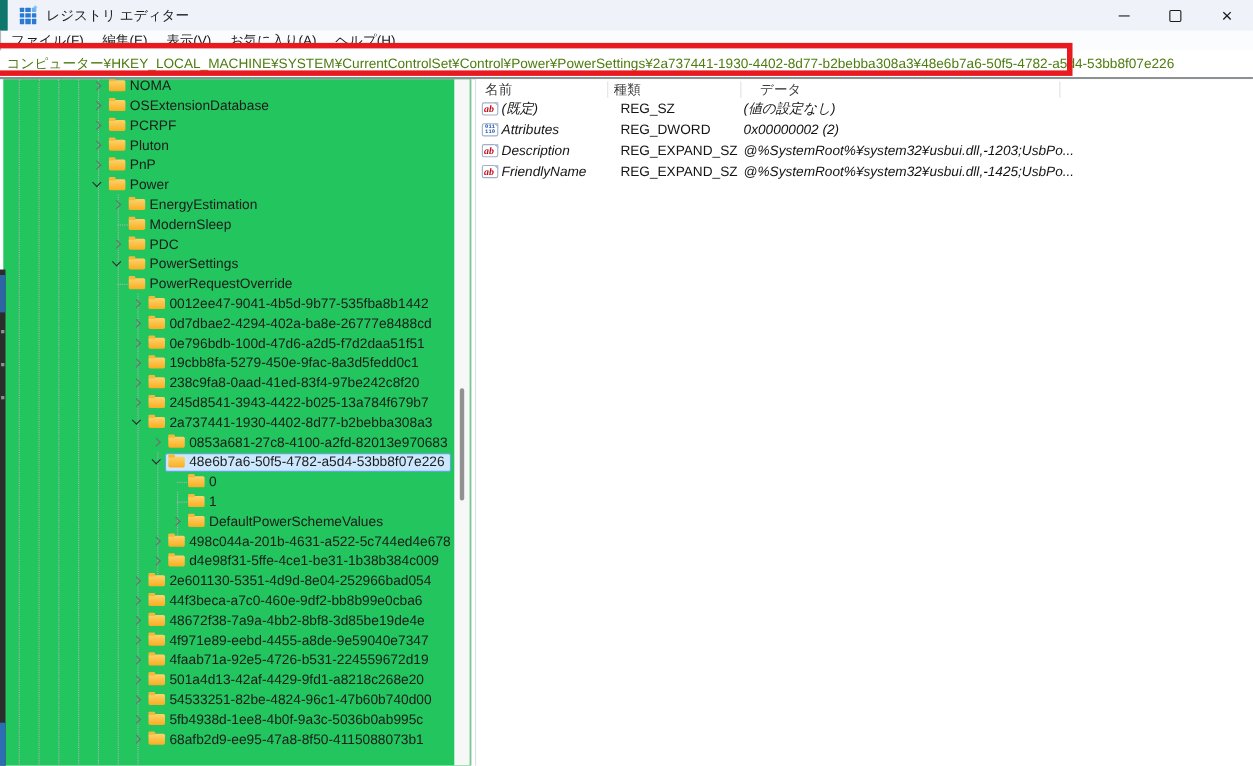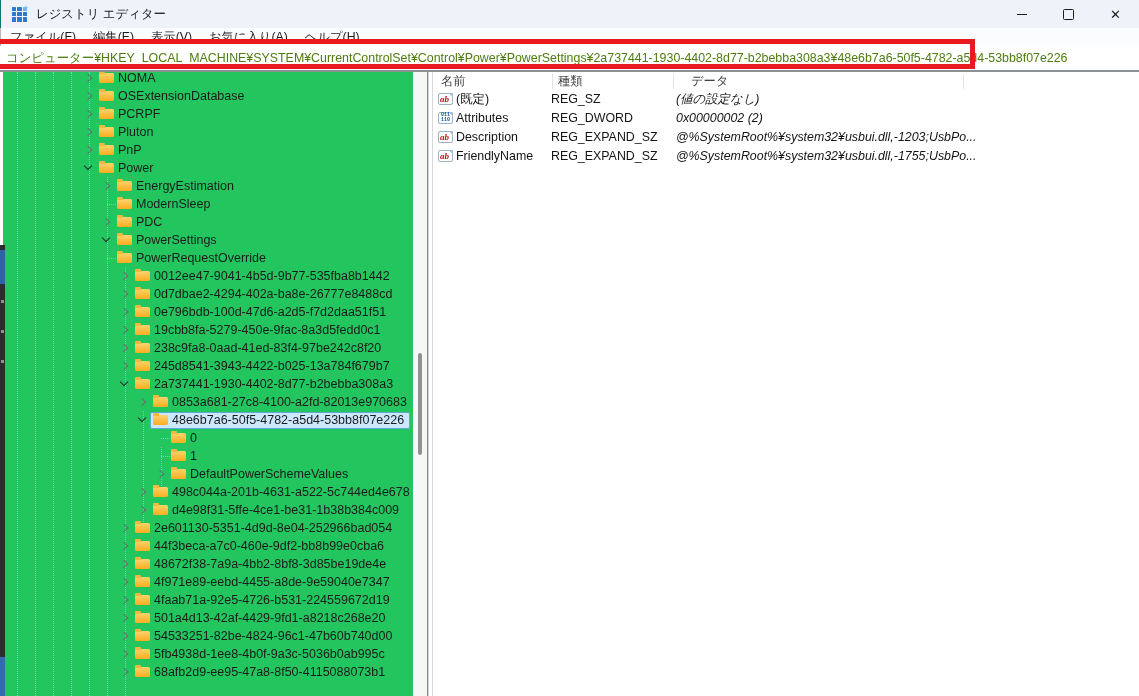--- a/index.html
+++ b/index.html
@@ -3,21 +3,21 @@
 <meta charset="utf-8">
 <style>
   html,body{margin:0;padding:0;}
   body{
     width:1139px;height:696px;position:relative;overflow:hidden;background:#ffffff;
     font-family:"Liberation Sans","DejaVu Sans",sans-serif;color:#1c1c1c;
     -webkit-font-smoothing:antialiased;
   }
   
   .titlebar{position:absolute;top:0;left:0;right:0;height:28px;background:#eff3f9;
-    display:flex;align-items:center;border-left:1px solid #0f766e;}
+    display:flex;align-items:center;border-left:7px solid #0f766e;}
   .appicon{width:15px;height:15px;margin-left:11px;position:relative;display:grid;
     grid-template-columns:repeat(3,1fr);grid-template-rows:repeat(3,1fr);gap:1px;flex:0 0 auto;}
   .appicon i{background:#2a7ad4;border-radius:0.5px;}
   .appicon i:nth-child(3){background:#6db1ec;}
   .appicon .spark{position:absolute;top:-3px;right:-3px;width:7px;height:7px;background:none;
     color:#7ec3f5;font-size:7px;line-height:7px;}
   .title-text{margin-left:9px;font-size:12.4px;color:#191919;}
   .win-controls{margin-left:auto;display:flex;height:100%;}
   .wbtn{width:47px;height:100%;display:flex;align-items:center;justify-content:center;cursor:default;}
   .glyph-min{width:10px;height:0;border-top:1.4px solid #1b1b1b;display:block;}
@@ -62,22 +62,22 @@
   
   .tree-scroll-track{position:absolute;top:0;bottom:0;right:1px;width:14px;background:#f7f7f7;}
   .tree-scroll-thumb{position:absolute;left:5px;width:4px;border-radius:2px;background:#919191;}
   
   .vheader{position:absolute;top:0;left:0;right:0;height:18px;font-size:12.3px;color:#3d3d3d;}
   .vh-label{position:absolute;top:0;line-height:18px;white-space:nowrap;}
   .vh-div{position:absolute;top:2px;height:15px;width:1px;background:#e2e2e2;}
   .vrows{position:absolute;top:18px;left:0;right:0;}
   .vrow{position:relative;height:19px;font-size:12.4px;}
   .vcell{position:absolute;top:0;line-height:19px;white-space:nowrap;color:#141414;}
-  .vcell.c-name{left:23px;}
-  .vcell.c-type{left:118px;}
+  .vcell.c-name{left:23px;font-style:italic;}
+  .vcell.c-type{left:131px;}
   .vcell.c-data{left:243px;font-style:italic;}
   .vicon{position:absolute;left:5px;top:3px;width:15px;height:12px;border:1px solid #9db0c8;
     border-radius:2px;background:#fff;box-sizing:border-box;}
   .vicon::after{content:"";position:absolute;right:-1px;top:-1px;width:4px;height:4px;
     background:linear-gradient(225deg,#aebfd6 50%,transparent 50%);}
   .vicon.string::before{content:"ab";position:absolute;left:1px;top:0px;
     font:italic bold 9px/10px "Liberation Serif","DejaVu Serif",serif;color:#c40e1a;}
   .vicon.dword::before{content:"011\A 110";white-space:pre;position:absolute;left:2px;top:0px;
     font:bold 5px/5px "Liberation Mono","DejaVu Sans Mono",monospace;color:#1c54a8;}
   
@@ -309,21 +309,21 @@
       <div class="vrow">
         <span class="vicon string"></span>
         <span class="vcell c-name">Description</span>
         <span class="vcell c-type">REG_EXPAND_SZ</span>
         <span class="vcell c-data">@%SystemRoot%¥system32¥usbui.dll,-1203;UsbPo...</span>
       </div>
       <div class="vrow">
         <span class="vicon string"></span>
         <span class="vcell c-name">FriendlyName</span>
         <span class="vcell c-type">REG_EXPAND_SZ</span>
-        <span class="vcell c-data">@%SystemRoot%¥system32¥usbui.dll,-1755;UsbPo...</span>
+        <span class="vcell c-data">@%SystemRoot%¥system32¥usbui.dll,-1425;UsbPo...</span>
       </div>
     </div>
 </div>
 
 <div class="left-strip">
   <span class="strip-seg strip-blue-1"></span>
   <span class="strip-dot" style="top:55px"></span>
   <span class="strip-dot" style="top:85px"></span>
   <span class="strip-dot" style="top:115px"></span>
   <span class="strip-seg strip-blue-2"></span>

